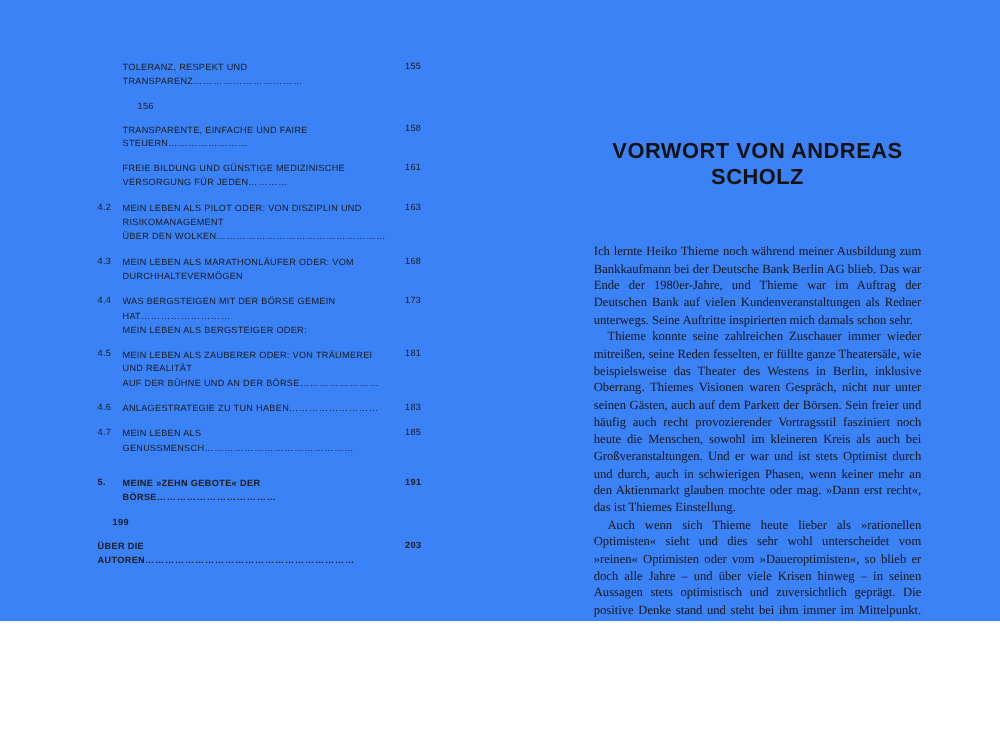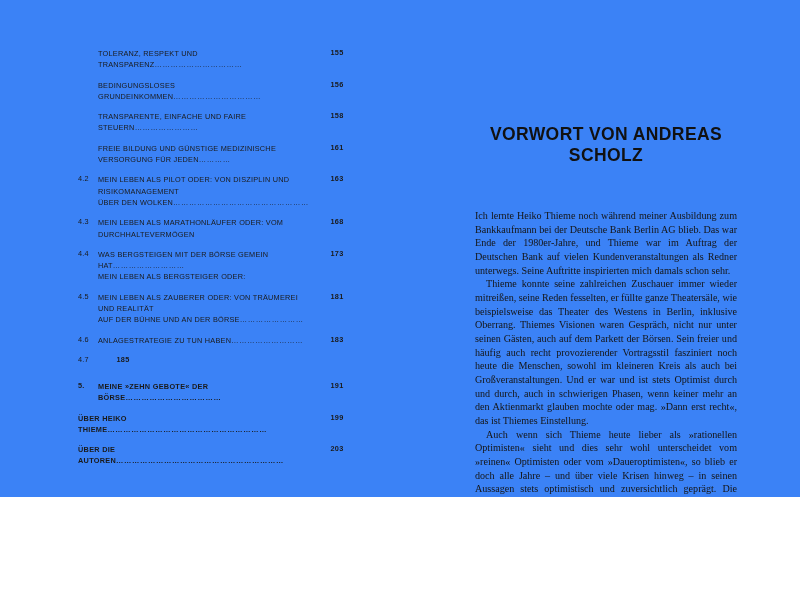--- a/index.html
+++ b/index.html
@@ -46,35 +46,34 @@
   }
   .toc-line {
     display: block;
     line-height: 1.55;
   }
   .toc-line .dots {
     letter-spacing: 0.7px;
   }
   .toc-page {
     flex: 0 0 26px;
-    text-align: center;
+    text-align: left;
     padding-left: 12px;
     white-space: nowrap;
-    font-weight: bold;
   }
   .toc-row.indent1 { padding-left: 20px; }
   .toc-row.sub { margin-bottom: 9px; }
   .toc-row.gap-before { margin-top: 0; }
   .toc-row.gap-big { margin-top: 17px; }
 
   
   .chapter {
     position: absolute;
     left: 475px;
-    top: 124px;
+    top: 110px;
     width: 262px;
   }
   .chapter-title {
     font-family: "Liberation Sans", sans-serif;
     font-weight: bold;
     font-size: 17.5px;
     letter-spacing: 0.4px;
     color: #111;
     text-align: center;
     line-height: 1.2;
@@ -115,23 +114,20 @@
   <div class="toc">
 
     <div class="toc-row sub indent1">
       <div class="toc-txtwrap">
         <span class="toc-line"><span>TOLERANZ, RESPEKT UND TRANSPARENZ</span><span class="dots">……………………………</span></span>
       </div>
       <div class="toc-page">155</div>
     </div>
 
     <div class="toc-row sub indent1">
-      <div class="toc-txtwrap">
-        <span class="toc-line"><span>BEDINGUNGSLOSES GRUNDEINKOMMEN</span><span class="dots">……………………………</span></span>
-      </div>
       <div class="toc-page">156</div>
     </div>
 
     <div class="toc-row sub indent1">
       <div class="toc-txtwrap">
         <span class="toc-line"><span>TRANSPARENTE, EINFACHE UND FAIRE STEUERN</span><span class="dots">……………………</span></span>
       </div>
       <div class="toc-page">158</div>
     </div>
 
@@ -180,36 +176,36 @@
     <div class="toc-row">
       <div class="toc-num">4.6</div>
       <div class="toc-txtwrap">
         <span class="toc-line"><span>ANLAGESTRATEGIE ZU TUN HABEN</span><span class="dots">………………………</span></span>
       </div>
       <div class="toc-page">183</div>
     </div>
 
     <div class="toc-row">
       <div class="toc-num">4.7</div>
+      <div class="toc-txtwrap">
+        <span class="toc-line"><span>MEIN LEBEN ALS GENUSSMENSCH</span><span class="dots">………………………………………</span></span>
+      </div>
       <div class="toc-page">185</div>
     </div>
 
     <div class="toc-row section gap-big">
       <div class="toc-num">5.</div>
       <div class="toc-txtwrap">
         <span class="toc-line"><span>MEINE »ZEHN GEBOTE« DER BÖRSE</span><span class="dots">………………………………</span></span>
       </div>
       <div class="toc-page">191</div>
     </div>
 
 
     <div class="toc-row section gap-before">
-      <div class="toc-txtwrap">
-        <span class="toc-line"><span>ÜBER HEIKO THIEME</span><span class="dots">……………………………………………………</span></span>
-      </div>
       <div class="toc-page">199</div>
     </div>
 
     <div class="toc-row section gap-before">
       <div class="toc-txtwrap">
         <span class="toc-line"><span>ÜBER DIE AUTOREN</span><span class="dots">………………………………………………………</span></span>
       </div>
       <div class="toc-page">203</div>
     </div>
 

